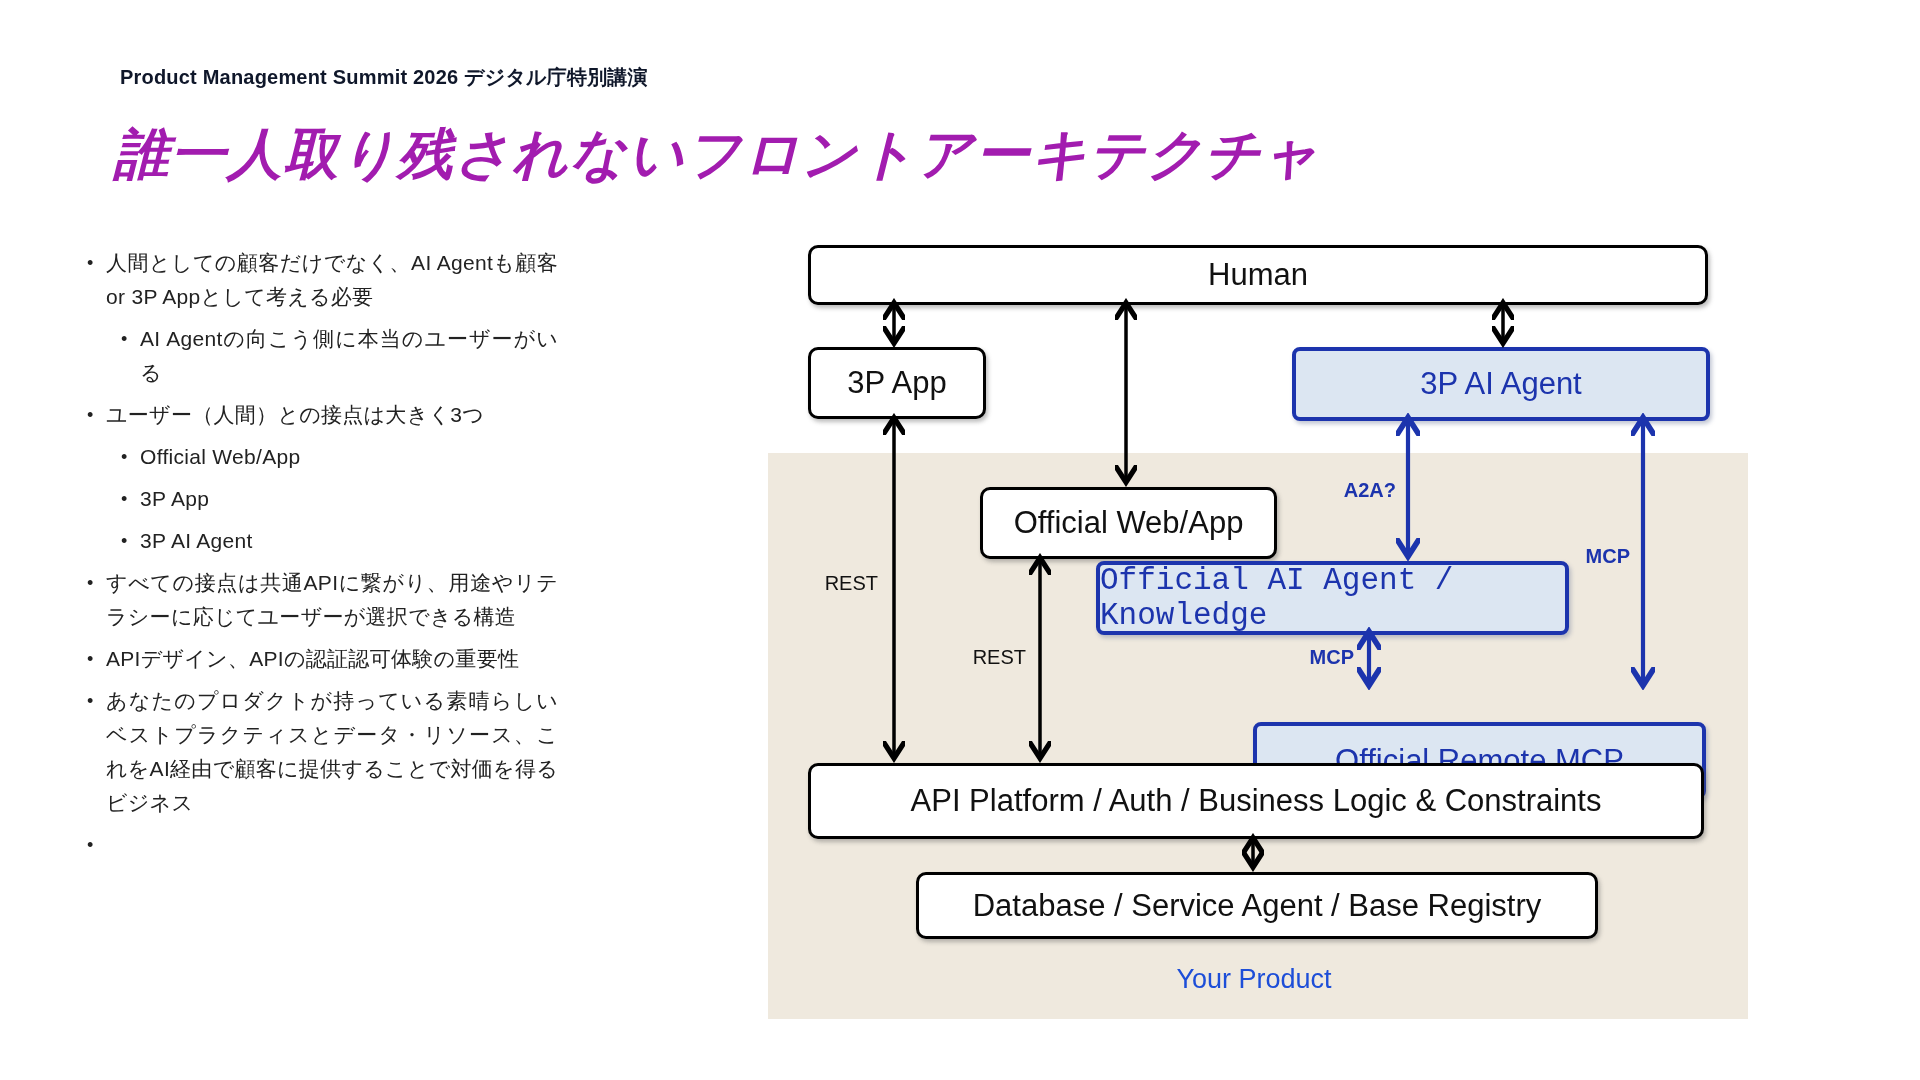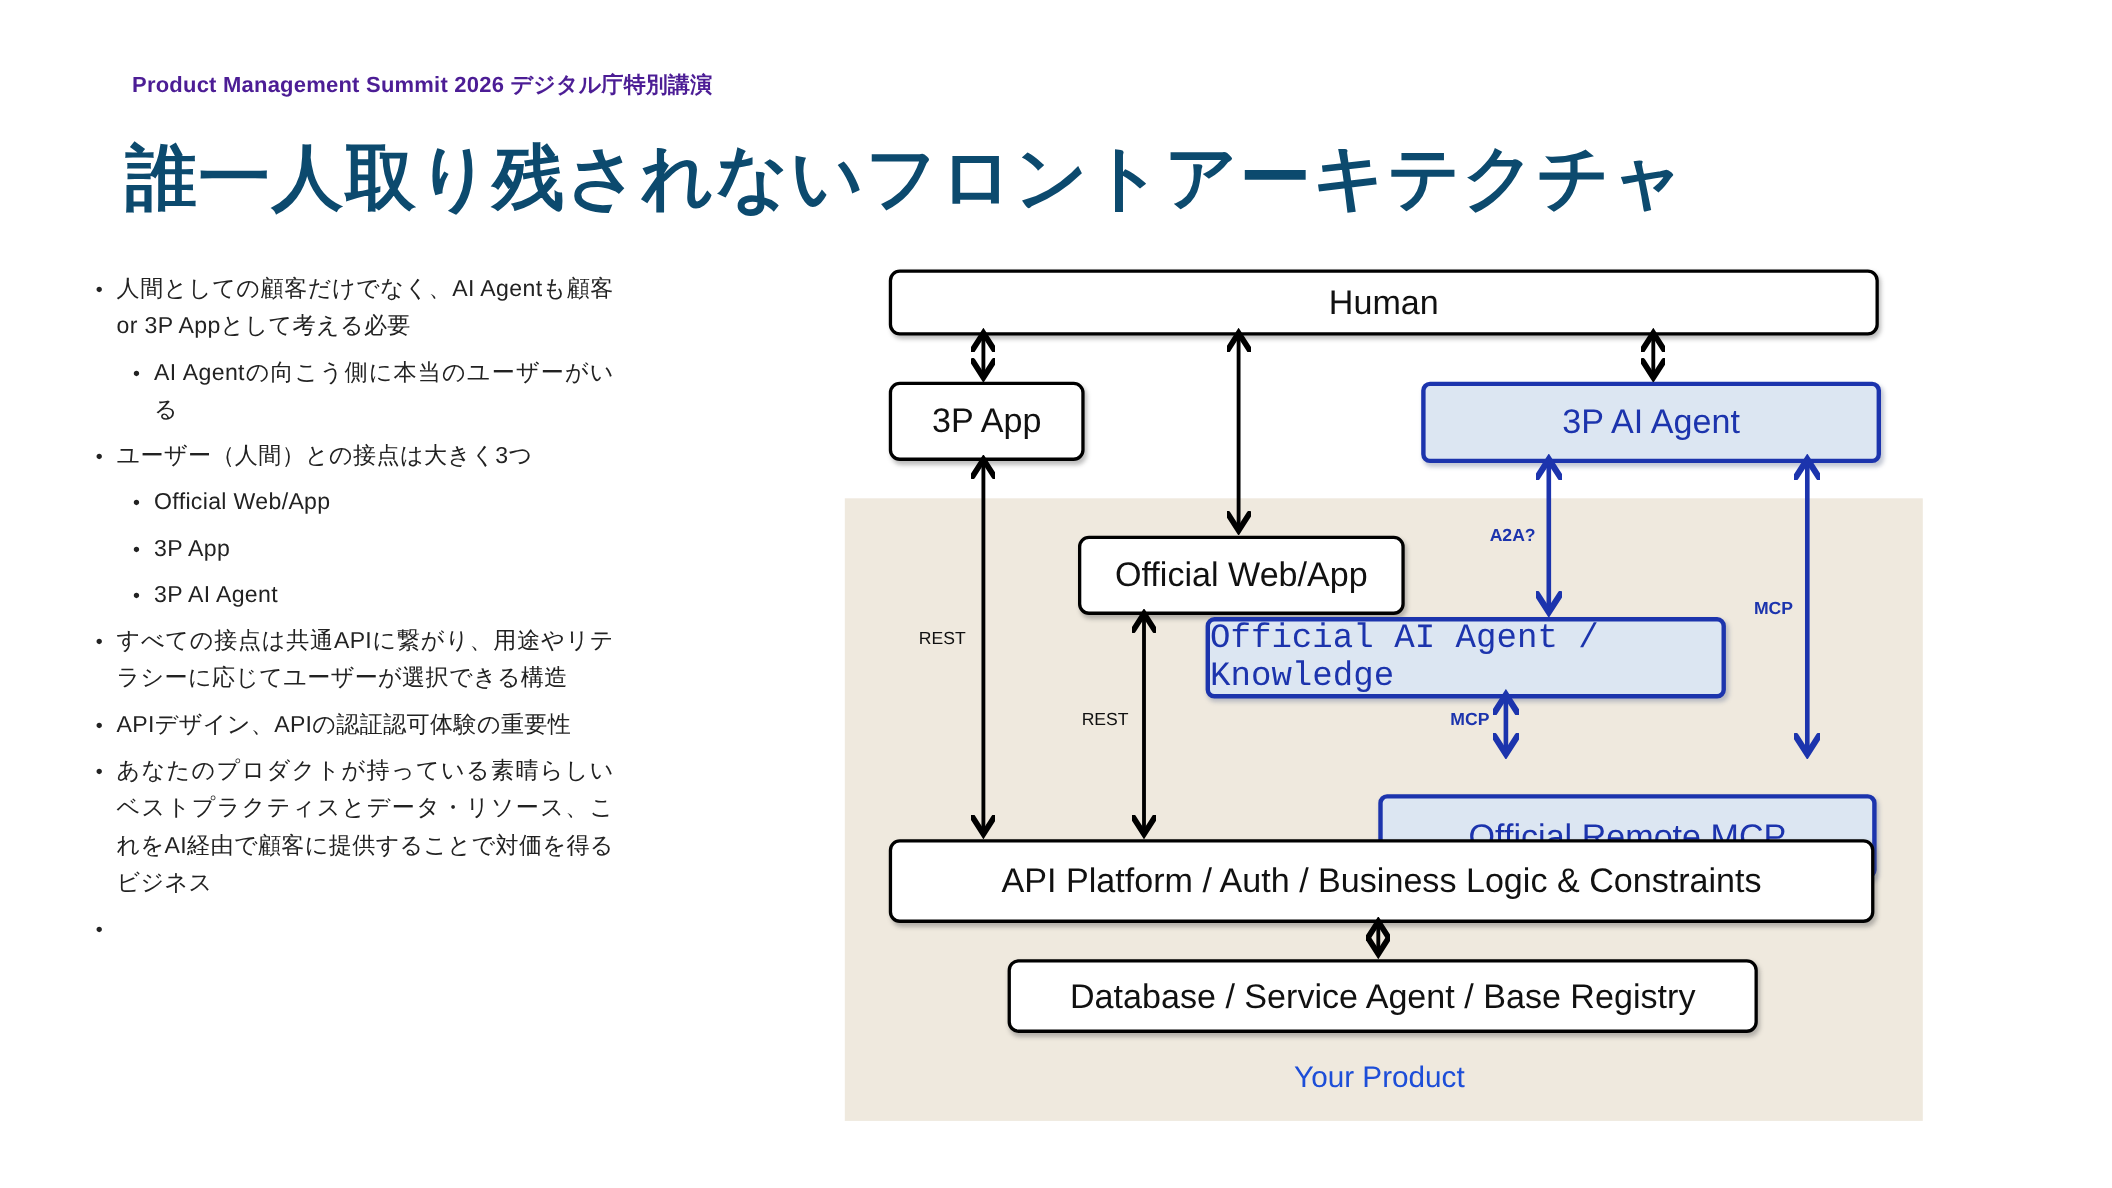--- a/index.html
+++ b/index.html
@@ -1,36 +1,36 @@
 <!DOCTYPE html>
 <html><head>
 <meta charset="utf-8">
 <style>
   html,body{margin:0;padding:0;background:#ffffff;}
   body{font-family:"Liberation Sans","DejaVu Sans",sans-serif;}
   .slide{position:relative;width:1920px;height:1080px;background:#ffffff;overflow:hidden;}
 
-  .eyebrow{position:absolute;left:120px;top:64px;font-size:20px;font-weight:700;color:#4c1d95;letter-spacing:.2px;}
-  .title{position:absolute;left:114px;top:118px;font-size:65px;font-weight:800;color:#0c4a6e;letter-spacing:1.5px;white-space:nowrap;}
+  .eyebrow{position:absolute;left:120px;top:64px;font-size:20px;font-weight:700;color:#0f172a;letter-spacing:.2px;}
+  .title{position:absolute;left:114px;top:118px;font-size:55px;font-weight:800;color:#a21caf;letter-spacing:1.5px;white-space:nowrap;font-style:italic;}
 
   .bullets{position:absolute;left:80px;top:246px;width:478px;color:#222;}
   .bullet{position:relative;padding-left:26px;margin-bottom:8px;font-size:21px;line-height:34px;letter-spacing:.3px;text-align:justify;}
   .bullet .mark{position:absolute;left:7px;top:0;font-size:18px;}
   .bullet.l2{margin-left:34px;}
 
   .panel{position:absolute;left:768px;top:453px;width:980px;height:566px;background:#efe9de;}
 
   .dbox{position:absolute;display:flex;align-items:center;justify-content:center;
         background:#ffffff;border:3px solid #000;border-radius:10px;
         font-size:31px;font-weight:500;color:#111;
         box-shadow:2px 3px 4px rgba(90,90,90,.4);}
   .dbox.blue{background:#dce6f2;border:4px solid #1c34ad;color:#1c34ad;border-radius:8px;
         box-shadow:2px 3px 4px rgba(120,130,160,.45);}
 
-  .edge-label{position:absolute;width:100px;font-size:16px;color:#111;text-align:right;}
+  .edge-label{position:absolute;width:100px;font-size:20px;color:#111;text-align:right;}
   .edge-label.blue{color:#1c34ad;font-weight:700;}
 
   .your-product{position:absolute;left:916px;top:964px;width:676px;text-align:center;
         font-size:27px;font-weight:400;color:#1d4ed8;}
 
   svg.arrows{position:absolute;left:0;top:0;width:1920px;height:1080px;pointer-events:none;}
 </style>
 </head>
 <body>
 

